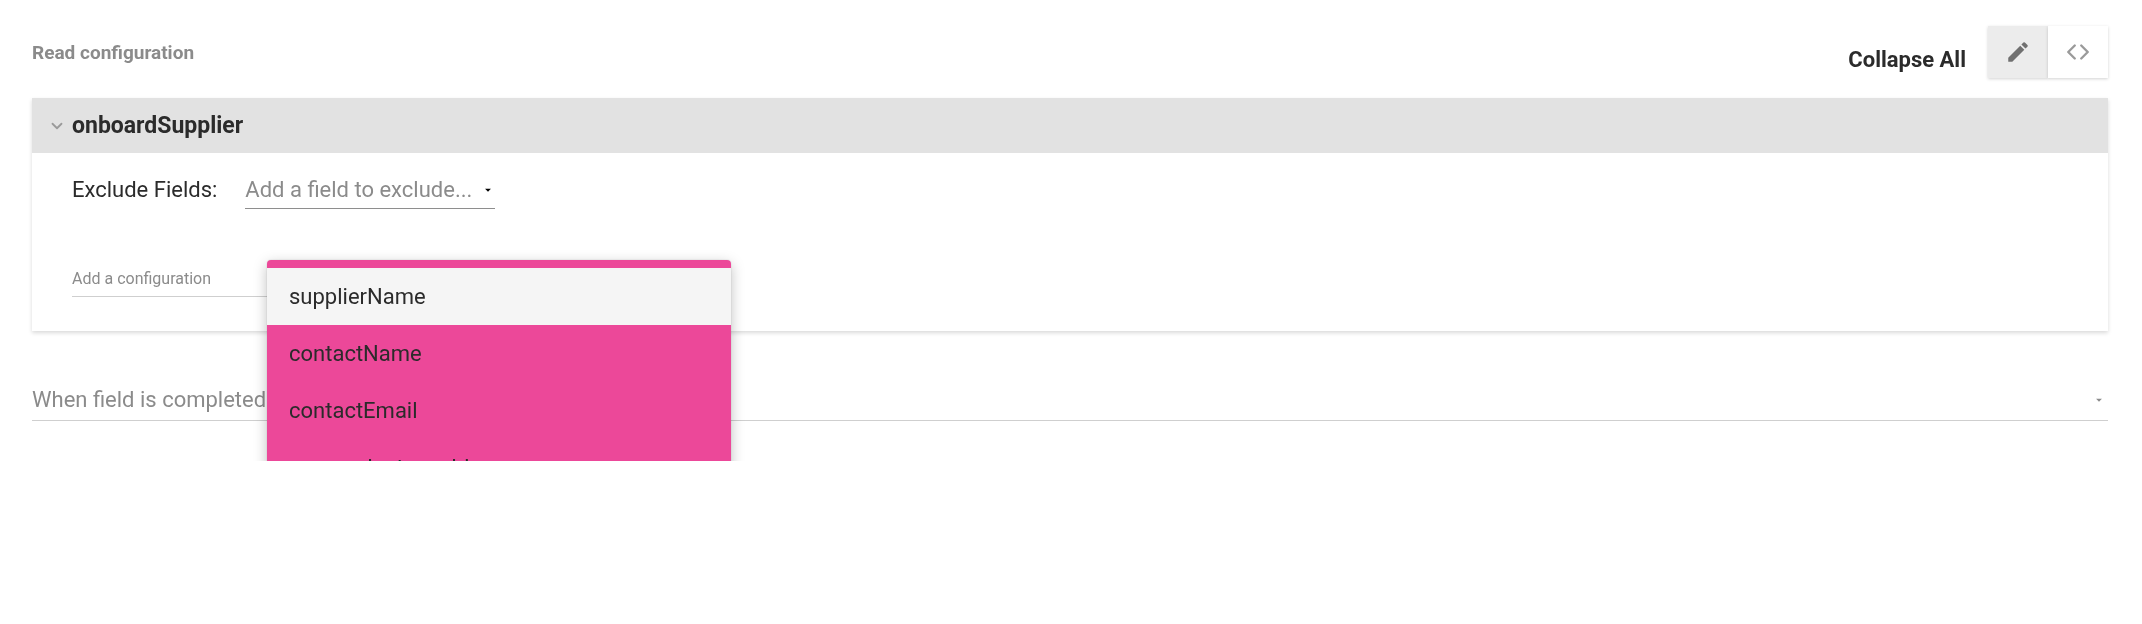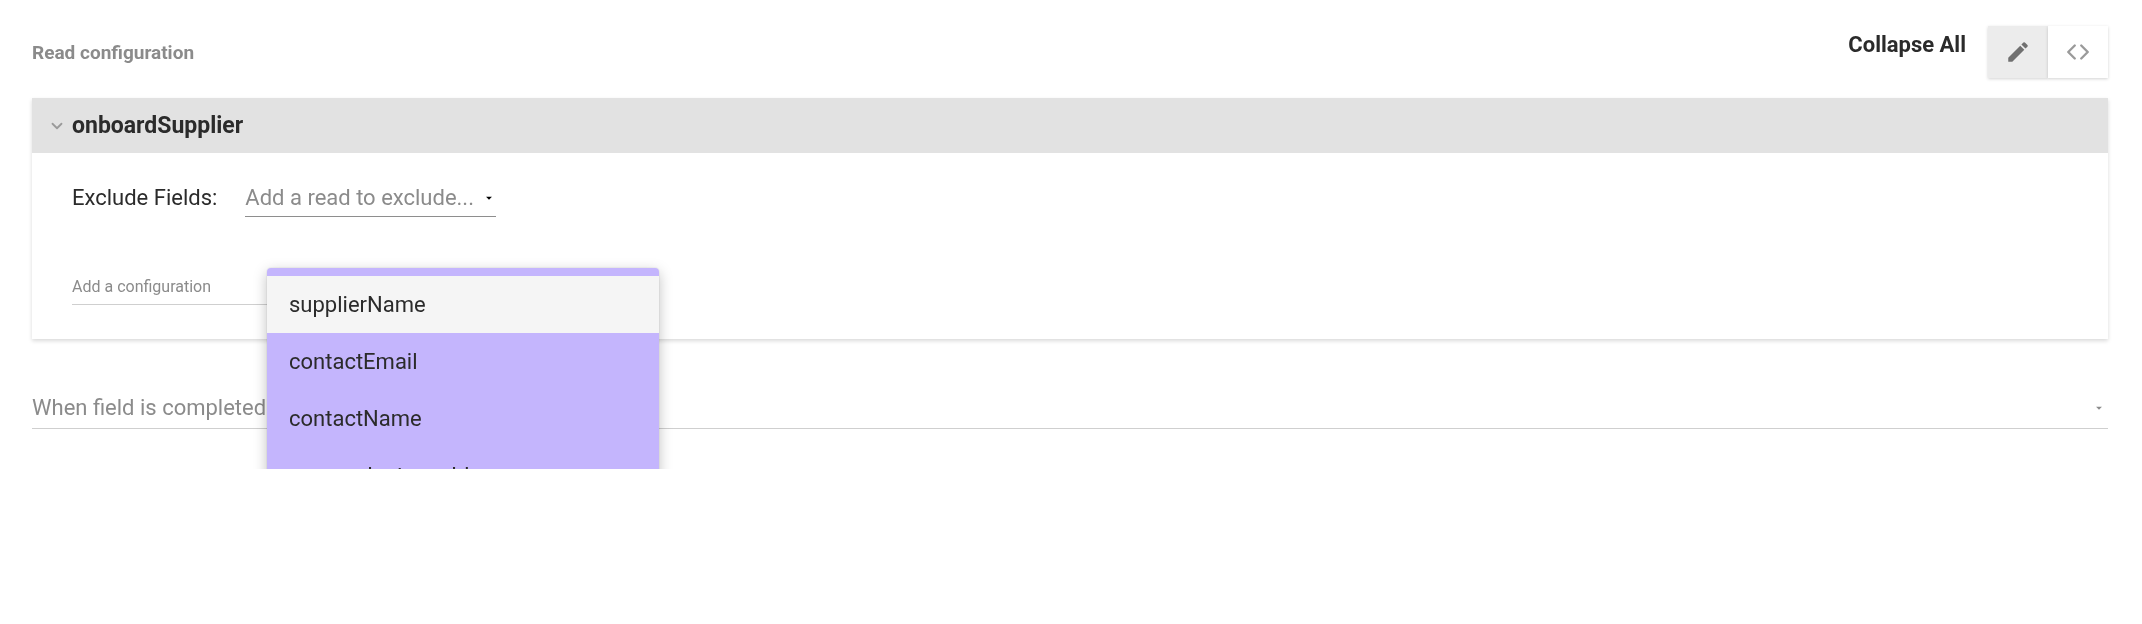--- a/index.html
+++ b/index.html
@@ -19,21 +19,21 @@
     font-family: -apple-system, BlinkMacSystemFont, "Segoe UI", Roboto, "Helvetica Neue", Arial, sans-serif;
     font-size: 21px;
     color: var(--text);
     width: 2142px;
   }
   .wrap { padding: 24px 34px 40px 32px; position: relative; }
 
   
   .top-row { display: flex; align-items: center; justify-content: space-between; height: 56px; }
   .title { color: var(--muted); font-size: 19px; font-weight: 700; text-align: right; }
-  .top-actions { display: flex; align-items: flex-start; gap: 12px; }
+  .top-actions { display: flex; align-items: flex-end; gap: 12px; }
   .collapse-all { font-weight: 700; font-size: 22px; color: var(--text-strong); cursor: pointer; user-select: none; padding: 6px 10px; }
   .icon-btn-group { display: flex; align-items: center; }
   .icon-btn {
     width: 60px; height: 52px; display: flex; align-items: center; justify-content: center;
     background: #fff; cursor: pointer;
     fill: var(--icon-gray);
   }
   .icon-btn.square-shadow { box-shadow: 0 1px 3px rgba(0,0,0,0.18); }
   .icon-btn.active { background: #ececec; }
   .icon-btn svg { display: block; }
@@ -47,21 +47,21 @@
   .panel-header {
     background: var(--header-bg);
     display: flex; align-items: center;
     padding: 14px 16px 14px 14px;
     gap: 4px;
     cursor: pointer;
   }
   .panel-header .name { font-weight: 700; font-size: 23px; color: var(--text-strong); }
   .chev { color: #9a9a9a; display: flex; align-items: center; justify-content: center; width: 22px; }
 
-  .panel-body { padding: 24px 40px 34px 40px; margin-top: 8px; }
+  .panel-body { padding: 24px 40px 34px 40px; }
 
   .row1 { display: flex; align-items: baseline; gap: 28px; margin-bottom: 56px; }
   .label { font-size: 22px; color: var(--text-strong); }
   .select-field {
     position: relative;
     min-width: 250px;
     padding: 0 0 6px 0;
     border-bottom: 1px solid var(--border-strong);
     display: flex; align-items: center; justify-content: space-between; gap: 8px;
     color: var(--muted);
@@ -87,23 +87,23 @@
     display: flex; align-items: center; justify-content: space-between;
     color: var(--muted);
     font-size: 22px;
     cursor: pointer;
   }
 
   
   .menu {
     position: absolute;
     left: 267px; 
-    top: 268px;
-    width: 392px;
-    background: #c4b5fd;
+    top: 260px;
+    width: 464px;
+    background: #ec4899;
     border-radius: 4px;
     box-shadow: 0 4px 14px rgba(0,0,0,0.25), 0 0 0 1px rgba(0,0,0,0.03);
     padding: 8px 0;
     z-index: 10;
   }
   .menu-item {
     padding: 16px 22px;
     font-size: 22px;
     color: var(--text-strong);
     cursor: pointer;
@@ -143,21 +143,21 @@
         <svg width="18" height="18" viewBox="0 0 24 24" aria-hidden="true">
             <path fill="none" stroke="#9a9a9a" stroke-width="2.4" stroke-linecap="round" stroke-linejoin="round" d="M6 9l6 6 6-6"></path>
           </svg>
       </span>
       <span class="name">onboardSupplier</span>
     </div>
     <div class="panel-body">
       <div class="row1">
         <span class="label">Exclude Fields:</span>
         <div class="select-field">
-          <span>Add a read to exclude...</span>
+          <span>Add a field to exclude...</span>
           <span class="caret">
             <svg width="14" height="14" viewBox="0 0 24 24" aria-hidden="true">
                 <path d="M7 10l5 5 5-5z"></path>
               </svg>
           </span>
         </div>
       </div>
       <div class="add-conf">
         <span>Add a configuration</span>
       </div>
@@ -168,17 +168,17 @@
     <span>When field is completed</span>
     <span>
       <svg width="14" height="14" viewBox="0 0 24 24" aria-hidden="true">
           <path fill="#8b8b8b" d="M7 10l5 5 5-5z"></path>
         </svg>
     </span>
   </div>
 
   <div class="menu">
     <div class="menu-item highlight">supplierName</div>
+    <div class="menu-item">contactName</div>
     <div class="menu-item">contactEmail</div>
-    <div class="menu-item">contactName</div>
     <div class="menu-item">processInstanceId</div>
   </div>
 </div>
 
 </body></html>

